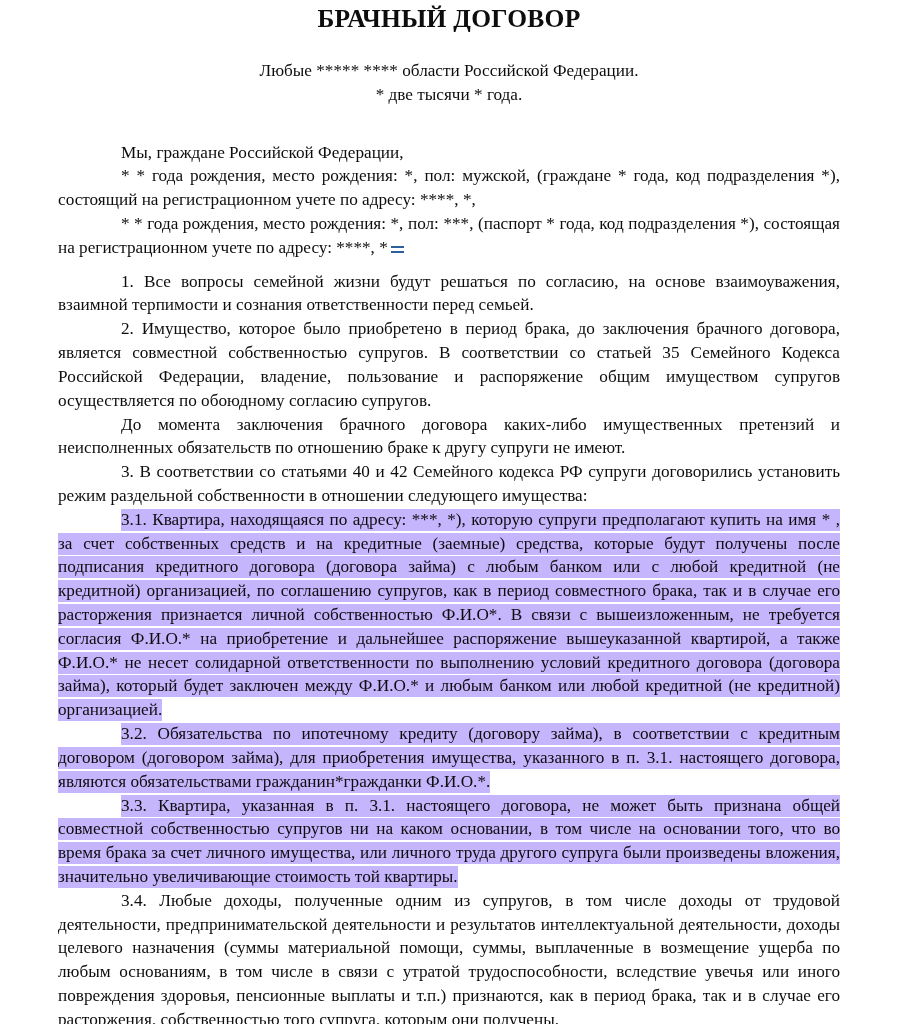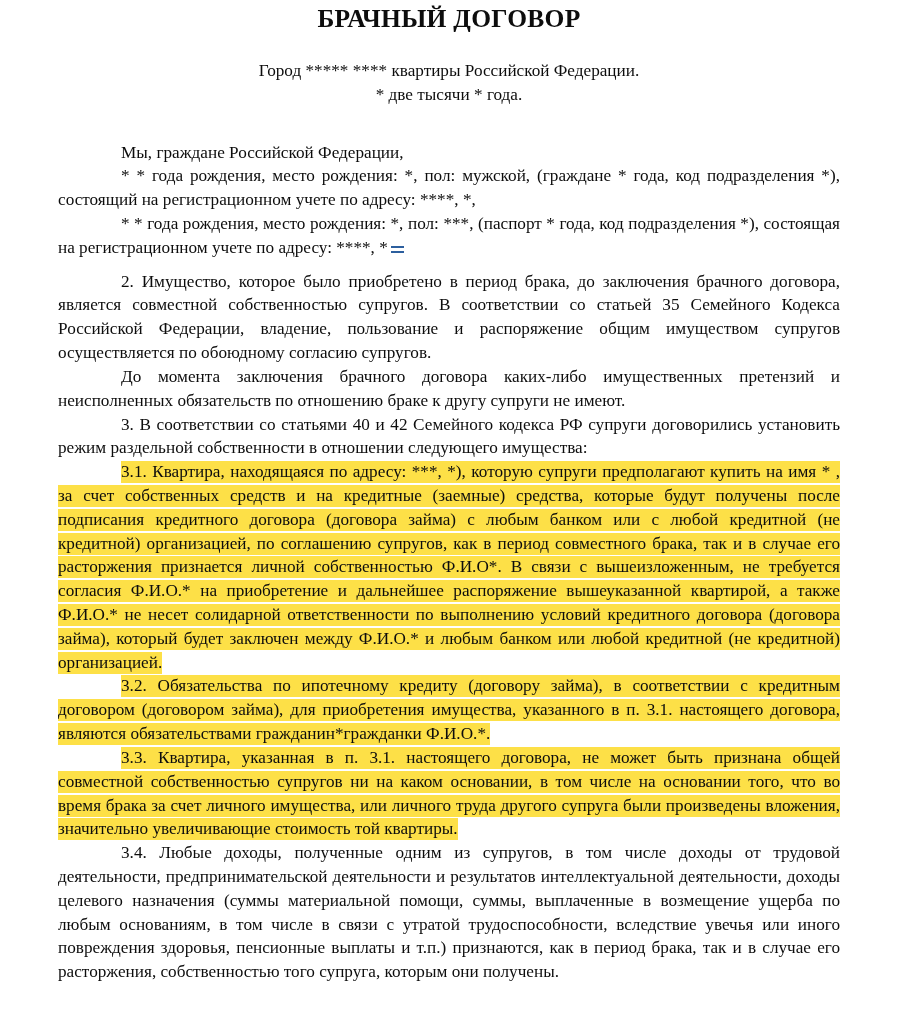--- a/index.html
+++ b/index.html
@@ -65,21 +65,21 @@
   .para.first-block { margin-top: 20px; font-family: Liberation Serif, serif; }
 
   .gap-sm { height: 10px; }
   .gap-md { height: 13px; }
 
   
   .para.hl {
     background-color: transparent;
   }
   .para.hl > .hl-text {
-    background-color: #fde047;
+    background-color: #c4b5fd;
     box-decoration-break: clone;
     -webkit-box-decoration-break: clone;
     padding: 1px 0 2px 0;
   }
 
   
   .blue-mark {
     display: inline-block;
     position: relative;
     width: 13px;
@@ -101,35 +101,36 @@
 </style>
 </head>
 <body>
 
 <div class="page">
   <div class="doc-body">
 
     <h1 class="doc-title">БРАЧНЫЙ ДОГОВОР</h1>
 
     <div class="subtitle-block">
-      <div class="subtitle-line">Город ***** **** квартиры Российской Федерации.</div>
+      <div class="subtitle-line">Любые ***** **** области Российской Федерации.</div>
       <div class="subtitle-line">* две тысячи * года.</div>
     </div>
 
     <div class="gap-md"></div>
 
     <p class="para first-block">Мы, граждане Российской Федерации,</p>
 
     <p class="para">* * года рождения, место рождения: *, пол: мужской, (граждане * года, код подразделения *), состоящий на регистрационном учете по адресу: ****, *,</p>
 
     <p class="para"><span>* * года рождения, место рождения: *, пол: ***, (паспорт * года, код подразделения *), состоящая на регистрационном учете по адресу: ****, *</span><span class="blue-mark"></span></p>
 
 
     <div class="gap-sm"></div>
 
+    <p class="para">1. Все вопросы семейной жизни будут решаться по согласию, на основе взаимоуважения, взаимной терпимости и сознания ответственности перед семьей.</p>
 
     <p class="para">2. Имущество, которое было приобретено в период брака, до заключения брачного договора, является совместной собственностью супругов. В соответствии со статьей 35 Семейного Кодекса Российской Федерации, владение, пользование и распоряжение общим имуществом супругов осуществляется по обоюдному согласию супругов.</p>
 
     <p class="para">До момента заключения брачного договора каких-либо имущественных претензий и неисполненных обязательств по отношению браке к другу супруги не имеют.</p>
 
     <p class="para">3. В соответствии со статьями 40 и 42 Семейного кодекса РФ супруги договорились установить режим раздельной собственности в отношении следующего имущества:</p>
 
     <p class="para hl"><span class="hl-text">3.1. Квартира, находящаяся по адресу: ***, *), которую супруги предполагают купить на имя * , за счет собственных средств и на кредитные (заемные) средства, которые будут получены после подписания кредитного договора (договора займа) с любым банком или с любой кредитной (не кредитной) организацией, по соглашению супругов, как в период совместного брака, так и в случае его расторжения признается личной собственностью Ф.И.О*. В связи с вышеизложенным, не требуется согласия Ф.И.О.* на приобретение и дальнейшее распоряжение вышеуказанной квартирой, а также Ф.И.О.* не несет солидарной ответственности по выполнению условий кредитного договора (договора займа), который будет заключен между Ф.И.О.* и любым банком или любой кредитной (не кредитной) организацией.</span></p>
 
     <p class="para hl"><span class="hl-text">3.2. Обязательства по ипотечному кредиту (договору займа), в соответствии с кредитным договором (договором займа), для приобретения имущества, указанного в п. 3.1. настоящего договора, являются обязательствами гражданин*гражданки Ф.И.О.*.</span></p>

